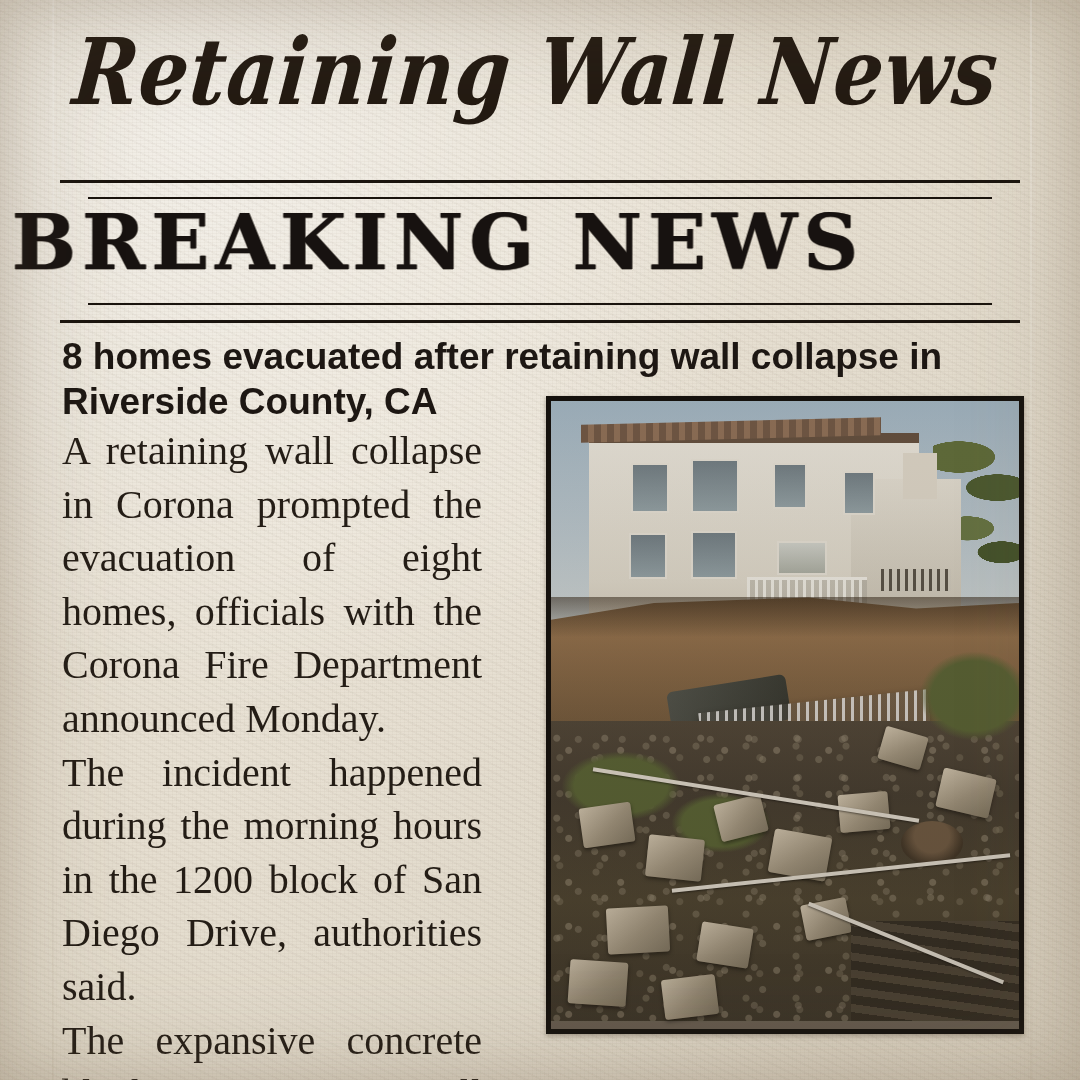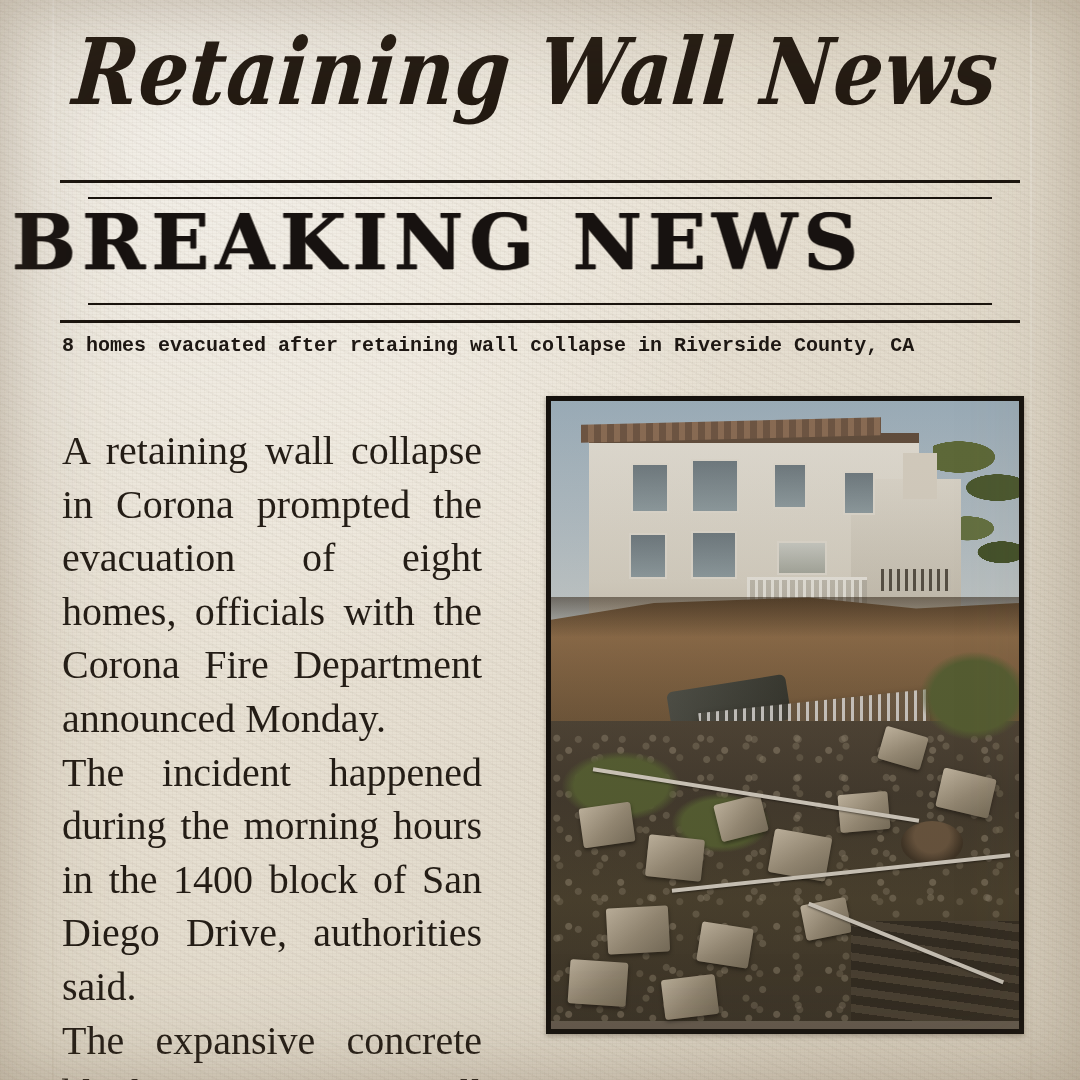--- a/index.html
+++ b/index.html
@@ -106,23 +106,23 @@
        1px 0 0 rgba(30,24,18,.55),
       -1px 0 0 rgba(30,24,18,.35),
        0 1px 0 rgba(30,24,18,.35);
   }
 
   .subhead {
     position: absolute;
     left: 62px;
     top: 334px;
     width: 890px;
-    font-family: Liberation Mono, monospace;
+    font-family: Liberation Sans, sans-serif;
     font-weight: 700;
-    font-size: 20px;
+    font-size: 37px;
     line-height: 1.22;
     color: #1d1713;
   }
 
   
   .column {
     position: absolute;
     left: 62px;
     top: 424px;
     width: 420px;
@@ -297,21 +297,21 @@
 
   <div class="breaking">BREAKING NEWS</div>
 
   <div class="rule rule-mid2"></div>
   <div class="rule rule-bot"></div>
 
   <div class="subhead">8 homes evacuated after retaining wall collapse in Riverside County, CA</div>
 
   <div class="column">
     <p>A retaining wall collapse in Corona prompted the evacuation of eight homes, officials with the Corona Fire Department announced Monday.</p>
-    <p>The incident happened during the morning hours in the 1400 block of San Diego Drive, authorities said.</p>
+    <p>The incident happened during the morning hours in the 1200 block of San Diego Drive, authorities said.</p>
     <p>The expansive concrete block retaining wall beneath several homes crumbled, cascading down onto adjacent properties, burying backyards and patios and, reportedly, smashing through glass hours.</p>
   </div>
 
   <div class="photo-frame">
     <div class="photo" aria-label="Collapsed concrete block retaining wall below hillside homes with debris, fencing and rubble scattered across the slope">
       <div class="ph-sky"></div>
       <div class="ph-palm"></div>
       <div class="ph-house"></div>
       <div class="ph-house2"></div>
       <div class="ph-chim"></div>

